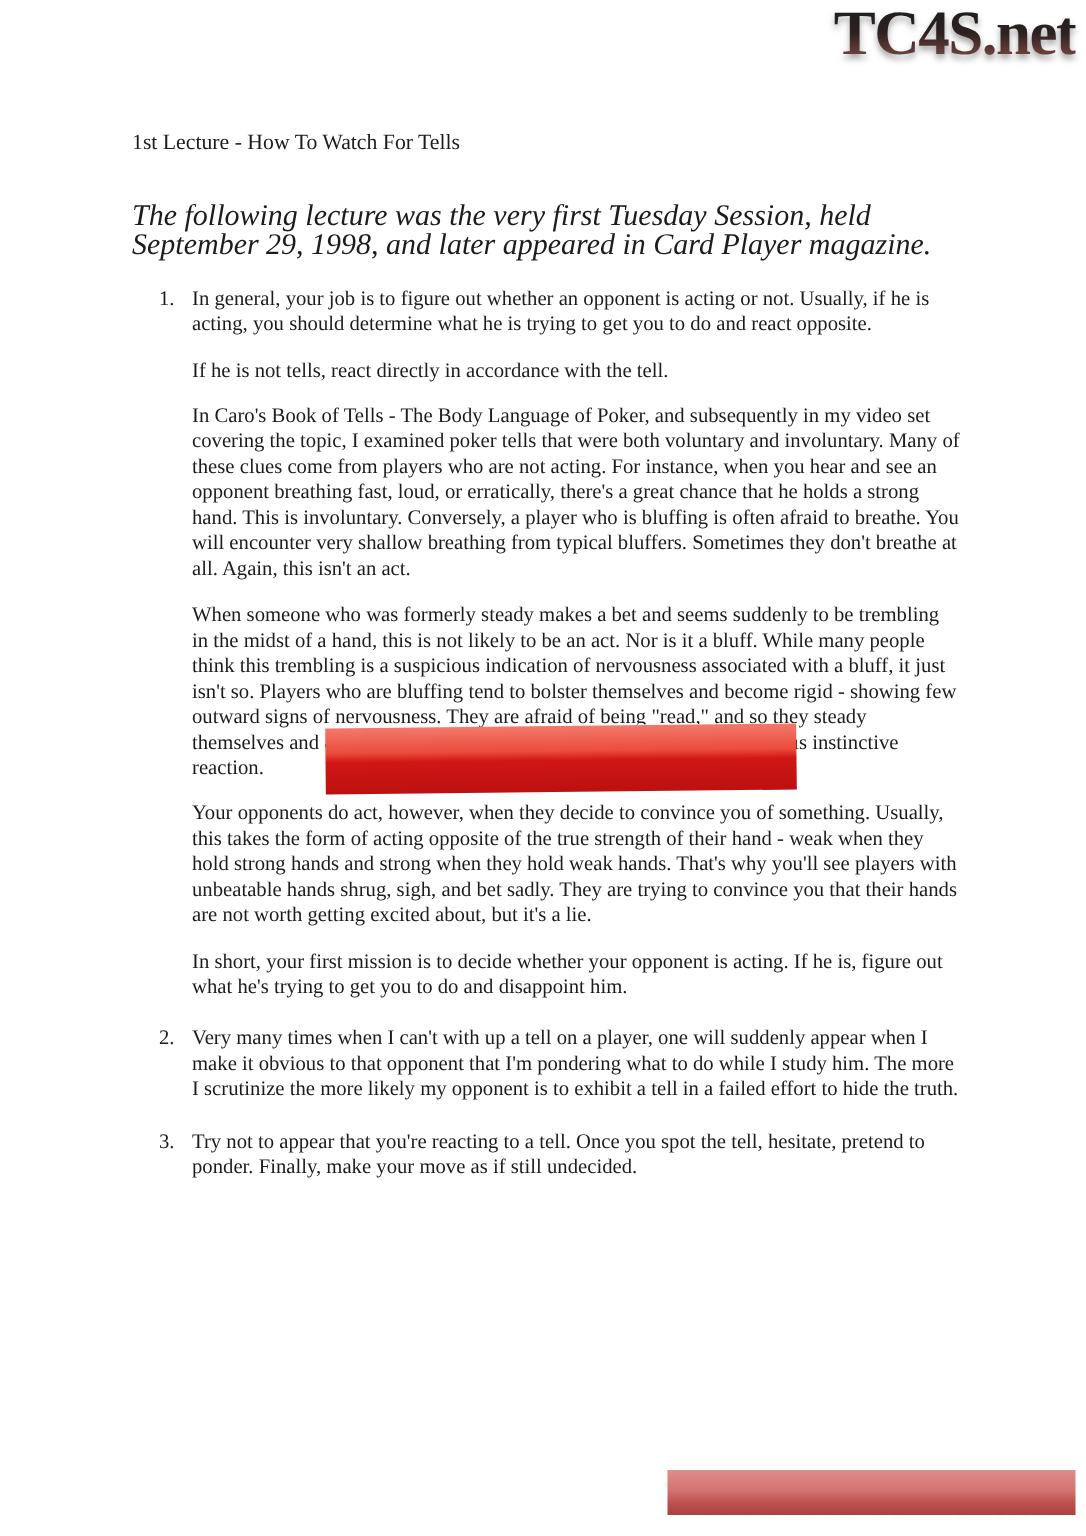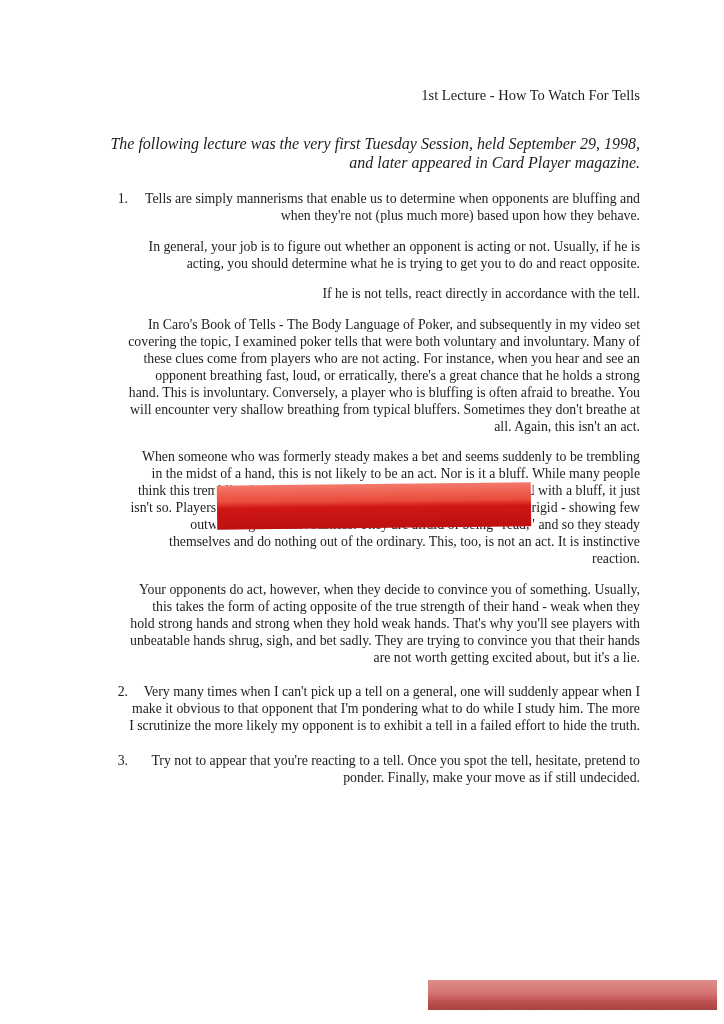--- a/index.html
+++ b/index.html
@@ -27,32 +27,32 @@
   }
   .logo-tc4s .grad {
     background:linear-gradient(180deg, #1e1e1e 12%, #2d2121 48%, #7d4b46 88%);
     -webkit-background-clip:text; background-clip:text;
     -webkit-text-fill-color:transparent;
     color:#332424;
   }
 
   
   .content {
-    position:absolute; left:88px; top:87px; width:552px;text-align:right;
+    position:absolute; left:88px; top:87px; width:552px;
   }
   .doc-title {
     margin:0;
     font-size:14.5px; line-height:17px;
     font-weight:normal;
     color:#1c1c1c;
   }
   .intro {
     margin:31px 0 18px 0;
     font-style:italic;
-    font-size:16px; line-height:18.5px;
+    font-size:20px; line-height:18.5px;
     color:#1c1c1c;
   }
   .list-item { display:flex; margin-bottom:4px; }
   .item-number {
     flex:none; width:40px;
     padding-left:18px; box-sizing:border-box;
     font-size:13.8px; line-height:17px;
   }
   .item-body { flex:none; width:512px; }
   .item-body p {
@@ -80,59 +80,62 @@
     transform:rotate(-0.6deg);
   }
   .wm-dlsub .wm-fill {
     background:linear-gradient(180deg, #f3796c 0%, #ea4c3b 38%, #d01616 52%, #bd1010 100%);
     color:#cf1515;
   }
 
   .wm-footer {
     position:absolute; top:980px; right:7px;
     font-family:"Liberation Sans", sans-serif;
-    font-weight:bold; font-size:30px;
+    font-weight:normal; font-size:30px;
     letter-spacing:0.5px;
   }
   .wm-footer .wm-outline {
     -webkit-text-stroke:6px #ffffff;
     text-shadow:0 3px 4px rgba(150,150,150,0.6);
   }
   .wm-footer .wm-fill {
     background:linear-gradient(180deg, #df8e8c 0%, #d47371 45%, #bc4f4d 75%, #a84341 100%);
     color:#c55f5d;
   }
 </style>
 </head>
 <body>
 
 <div class="page">
 
+  <div class="logo-tc4s">
+    <span class="grad">TC4S.net</span>
+  </div>
 
   <div class="content">
     <h1 class="doc-title">1st Lecture - How To Watch For Tells</h1>
 
     <p class="intro">The following lecture was the very first Tuesday Session, held September 29, 1998, and later appeared in Card Player magazine.</p>
 
     <div class="list-item">
       <div class="item-number">1.</div>
       <div class="item-body">
-        <p>Tells are simply mannerisms that enable us to determine when opponents are bluffing and when they're not (plus much more) based upon how they behave.</p>
         <p>In general, your job is to figure out whether an opponent is acting or not. Usually, if he is acting, you should determine what he is trying to get you to do and react opposite.</p>
         <p>If he is not tells, react directly in accordance with the tell.</p>
         <p>In Caro's Book of Tells - The Body Language of Poker, and subsequently in my video set covering the topic, I examined poker tells that were both voluntary and involuntary. Many of these clues come from players who are not acting. For instance, when you hear and see an opponent breathing fast, loud, or erratically, there's a great chance that he holds a strong hand. This is involuntary. Conversely, a player who is bluffing is often afraid to breathe. You will encounter very shallow breathing from typical bluffers. Sometimes they don't breathe at all. Again, this isn't an act.</p>
         <p>When someone who was formerly steady makes a bet and seems suddenly to be trembling in the midst of a hand, this is not likely to be an act. Nor is it a bluff. While many people think this trembling is a suspicious indication of nervousness associated with a bluff, it just isn't so. Players who are bluffing tend to bolster themselves and become rigid - showing few outward signs of nervousness. They are afraid of being "read," and so they steady themselves and do nothing out of the ordinary. This, too, is not an act. It is instinctive reaction.</p>
         <p>Your opponents do act, however, when they decide to convince you of something. Usually, this takes the form of acting opposite of the true strength of their hand - weak when they hold strong hands and strong when they hold weak hands. That's why you'll see players with unbeatable hands shrug, sigh, and bet sadly. They are trying to convince you that their hands are not worth getting excited about, but it's a lie.</p>
+        <p>In short, your first mission is to decide whether your opponent is acting. If he is, figure out what he's trying to get you to do and disappoint him.</p>
       </div>
     </div>
 
     <div class="list-item">
       <div class="item-number">2.</div>
       <div class="item-body">
-        <p>Very many times when I can't pick up a tell on a general, one will suddenly appear when I make it obvious to that opponent that I'm pondering what to do while I study him. The more I scrutinize the more likely my opponent is to exhibit a tell in a failed effort to hide the truth.</p>
+        <p>Very many times when I can't with up a tell on a player, one will suddenly appear when I make it obvious to that opponent that I'm pondering what to do while I study him. The more I scrutinize the more likely my opponent is to exhibit a tell in a failed effort to hide the truth.</p>
       </div>
     </div>
 
     <div class="list-item">
       <div class="item-number">3.</div>
       <div class="item-body">
         <p>Try not to appear that you're reacting to a tell. Once you spot the tell, hesitate, pretend to ponder. Finally, make your move as if still undecided.</p>
       </div>
     </div>
   </div>

